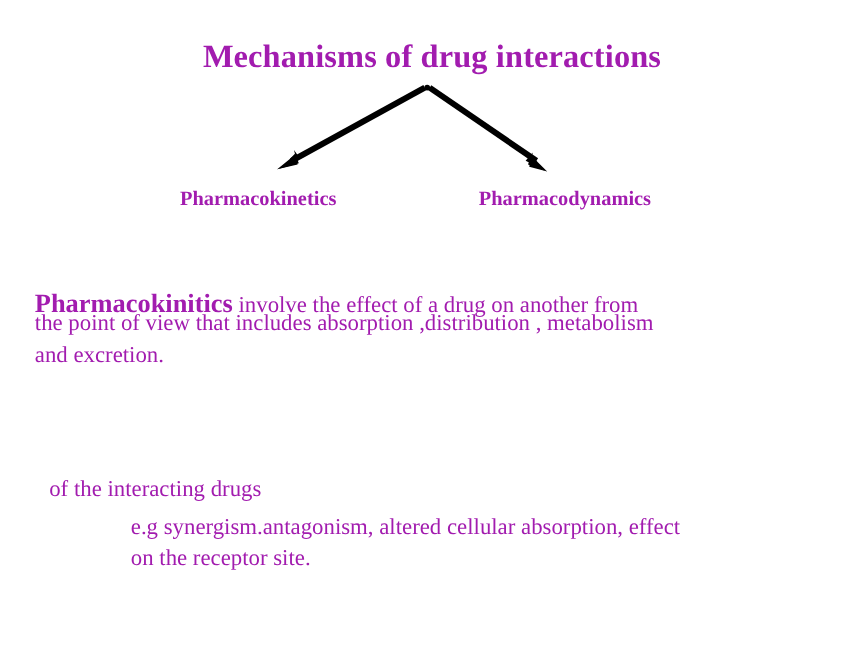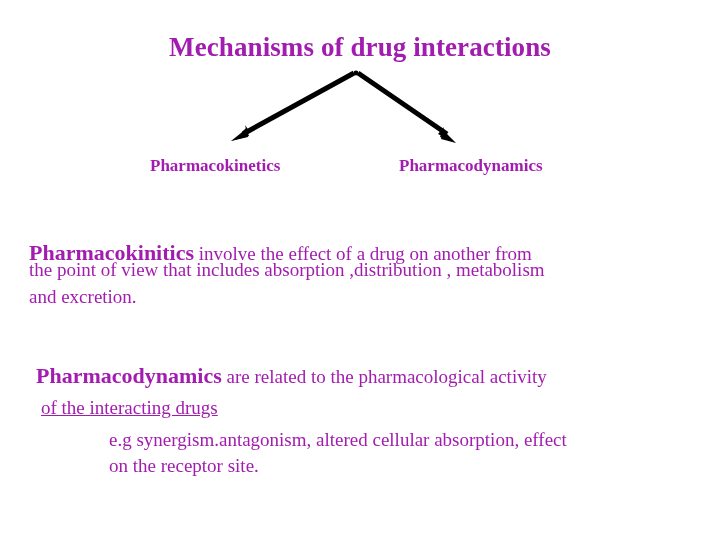--- a/index.html
+++ b/index.html
@@ -65,21 +65,21 @@
   }
   .para .rest {
     font-weight: normal;
   }
 
   #para-pk-line1 { left: 29px;  top: 223px; margin-top: 16px; }
   #para-pk-line2 { left: 29px;  top: 256px; }
   #para-pk-line3 { left: 29px;  top: 283px; }
 
   #para-pd-line1 { left: 36px;  top: 362px; }
-  #para-pd-line2 { left: 41px;  top: 394px; text-decoration: underline; }
+  #para-pd-line2 { left: 41px;  top: 394px; }
   #para-pd-line3 { left: 109px; top: 426px; }
   #para-pd-line4 { left: 109px; top: 452px; }
 </style>
 </head>
 <body>
 
 <div id="slide">
 
   <div id="slide-title">Mechanisms of drug interactions</div>
 
@@ -105,23 +105,20 @@
   <div class="branch-label" id="branch-label-pd">Pharmacodynamics</div>
 
   <div class="para" id="para-pk-line1">
     <span class="lead">Pharmacokinitics</span><span class="rest"> involve the effect of a drug on another from</span>
   </div>
 
   <div class="para" id="para-pk-line2">the point of view that includes absorption ,distribution , metabolism</div>
 
   <div class="para" id="para-pk-line3">and excretion.</div>
 
-  <div class="para" id="para-pd-line1">
-    <span class="lead">Pharmacodynamics</span><span class="rest"> are related to the pharmacological activity</span>
-  </div>
 
   <div class="para" id="para-pd-line2">of the interacting drugs</div>
 
   <div class="para" id="para-pd-line3">e.g synergism.antagonism, altered cellular absorption, effect</div>
 
   <div class="para" id="para-pd-line4">on the receptor site.</div>
 
 </div>
 
 </body></html>

